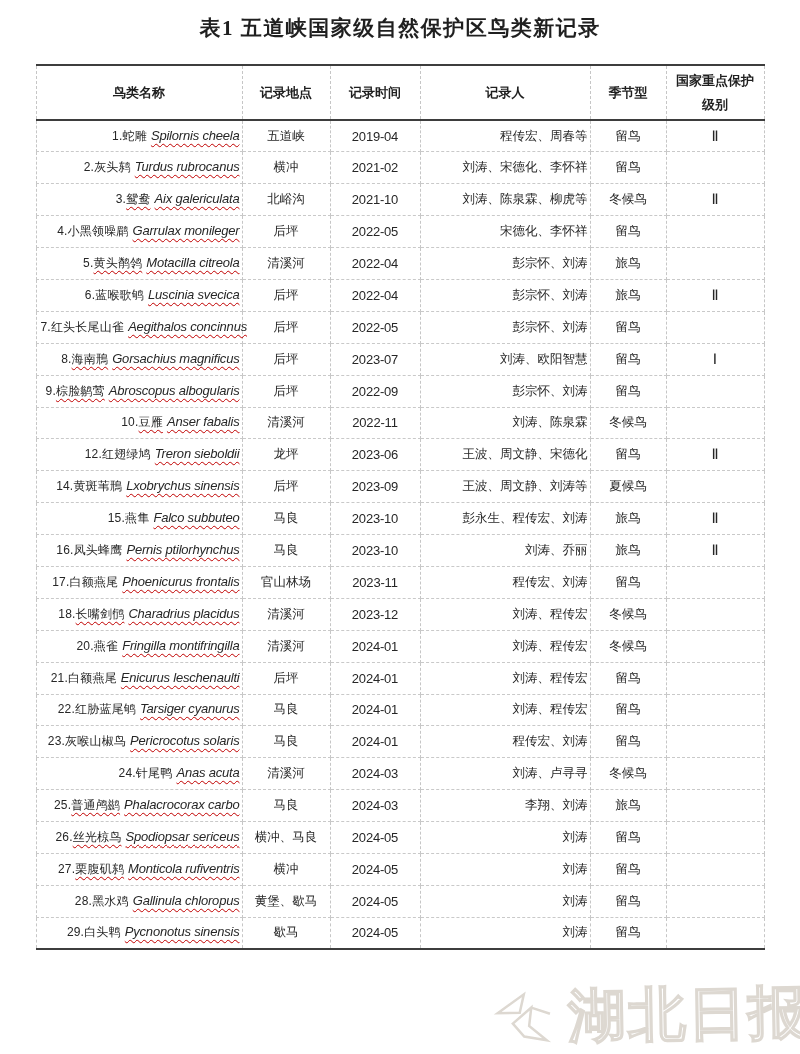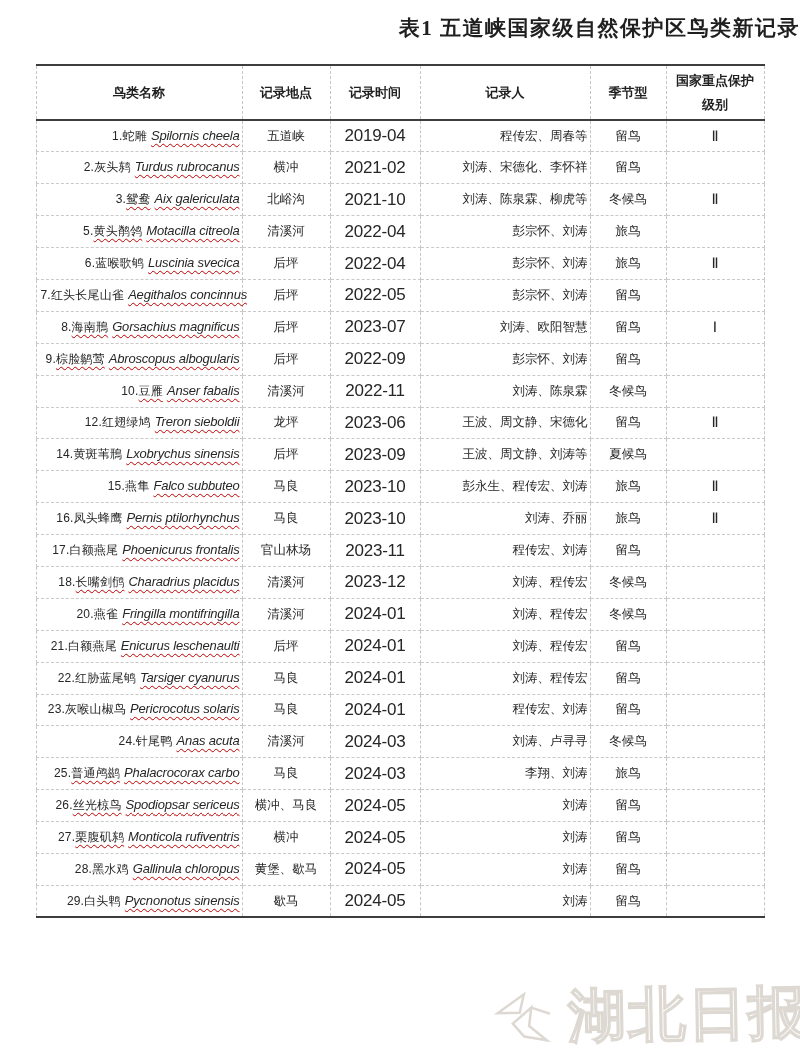--- a/index.html
+++ b/index.html
@@ -7,21 +7,21 @@
     width: 800px; height: 1054px;
     background: #ffffff;
     font-family: "Liberation Sans", sans-serif;
     color: #262626;
     overflow: hidden;
   }
   .page { position: relative; width: 800px; height: 1054px; }
 
   .title {
     margin: 0; padding-top: 14px;
-    text-align: right;
+    text-align: center;
     font-family: "Liberation Serif", serif;
     font-weight: bold;
     font-size: 21px;
     letter-spacing: 1.5px;
     color: #1f1f1f;
   }
 
   table.records {
     position: relative; z-index: 1;
     margin: 22px auto 0 auto;
@@ -78,21 +78,21 @@
     margin-left: 4px;
   }
   .wavy {
     text-decoration: underline;
     text-decoration-style: wavy;
     text-decoration-color: #c00000;
     text-decoration-thickness: 1px;
     text-underline-offset: 3px;
   }
   td.c-rec { text-align: right; padding-left: 9px; }
-  td.c-date { font-size: 17px; letter-spacing: -0.2px; }
+  td.c-date { font-size: 13px; letter-spacing: -0.2px; }
   td.c-prot {
     font-family: "Liberation Serif", serif;
     font-size: 14.5px;
   }
 
   .watermark {
     position: absolute;
     right: -8px; bottom: 0px;
     z-index: 0;
     display: flex;
@@ -159,20 +159,28 @@
 
   <tr>
     <td class="c-name"><span class="no">3.</span><span class="zh wavy">鸳鸯</span><span class="sci wavy">Aix galericulata</span></td>
     <td class="c-loc">北峪沟</td>
     <td class="c-date">2021-10</td>
     <td class="c-rec">刘涛、陈泉霖、柳虎等</td>
     <td class="c-season">冬候鸟</td>
     <td class="c-prot">Ⅱ</td>
   </tr>
 
+  <tr>
+    <td class="c-name"><span class="no">4.</span><span class="zh">小黑领噪鹛</span><span class="sci wavy">Garrulax monileger</span></td>
+    <td class="c-loc">后坪</td>
+    <td class="c-date">2022-05</td>
+    <td class="c-rec">宋德化、李怀祥</td>
+    <td class="c-season">留鸟</td>
+    <td class="c-prot"></td>
+  </tr>
 
   <tr>
     <td class="c-name"><span class="no">5.</span><span class="zh wavy">黄头鹡鸰</span><span class="sci wavy">Motacilla citreola</span></td>
     <td class="c-loc">清溪河</td>
     <td class="c-date">2022-04</td>
     <td class="c-rec">彭宗怀、刘涛</td>
     <td class="c-season">旅鸟</td>
     <td class="c-prot"></td>
   </tr>
 

